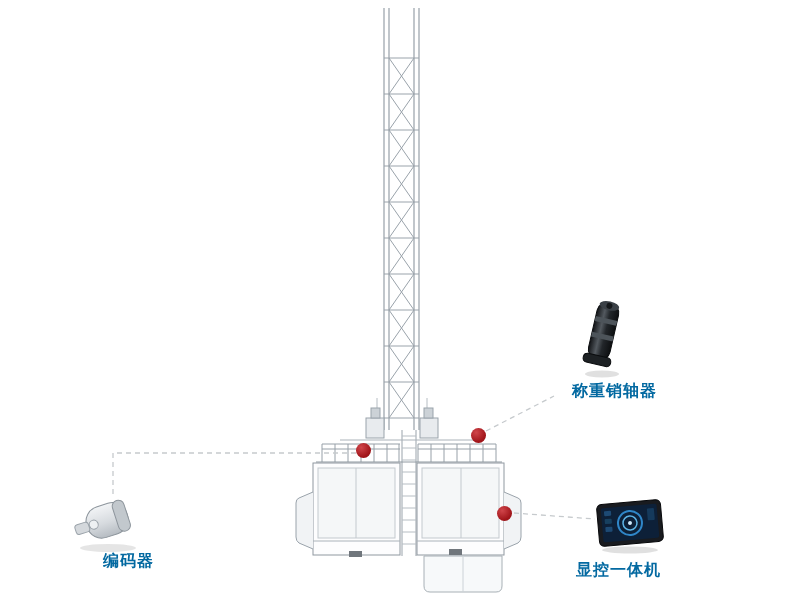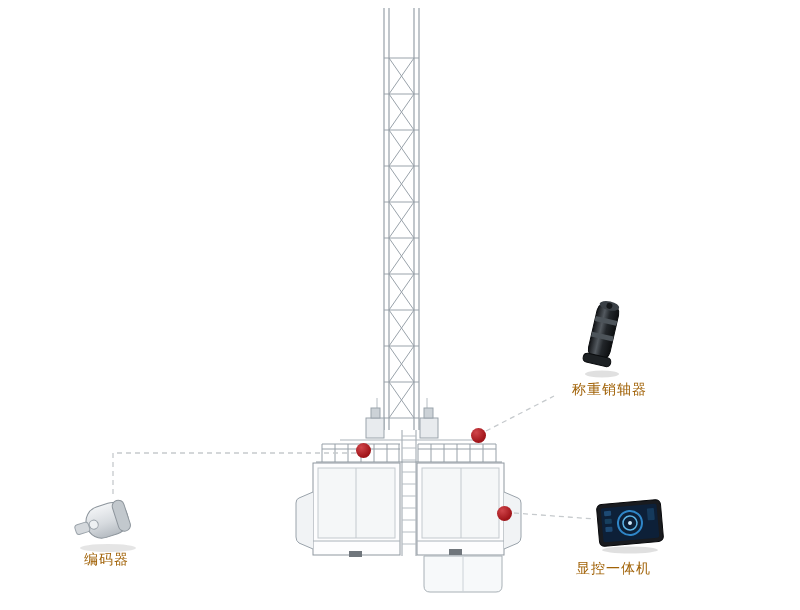--- a/index.html
+++ b/index.html
@@ -4,22 +4,22 @@
 <title></title>
 <style>
   html,body{margin:0;padding:0;background:#ffffff;}
   #stage{position:relative;width:800px;height:610px;background:#ffffff;overflow:hidden;
          font-family:"Liberation Sans",sans-serif;}
   svg{display:block;}
   .layer{position:absolute;left:0;top:0;}
   .device{position:absolute;}
   .marker{position:absolute;width:15px;height:15px;border-radius:50%;
           background:radial-gradient(circle at 35% 30%, #d0454a, #a2161b 65%, #8c1014);}
-  .callout-label{position:absolute;font-size:14px;color:#a16207;letter-spacing:1px;white-space:nowrap;}
-  #lbl-encoder{left:84px;top:551px;width:84px;text-align:left;}
+  .callout-label{position:absolute;font-size:16px;color:#0369a1;letter-spacing:1px;white-space:nowrap;font-weight:bold;}
+  #lbl-encoder{left:70px;top:551px;width:84px;text-align:right;}
   #lbl-loadpin{left:572px;top:381px;}
   #lbl-display{left:576px;top:560px;}
 </style>
 </head>
 <body>
 
 <div id="stage">
 
   <svg class="layer" width="800" height="610" viewBox="0 0 800 610">
     <defs>

